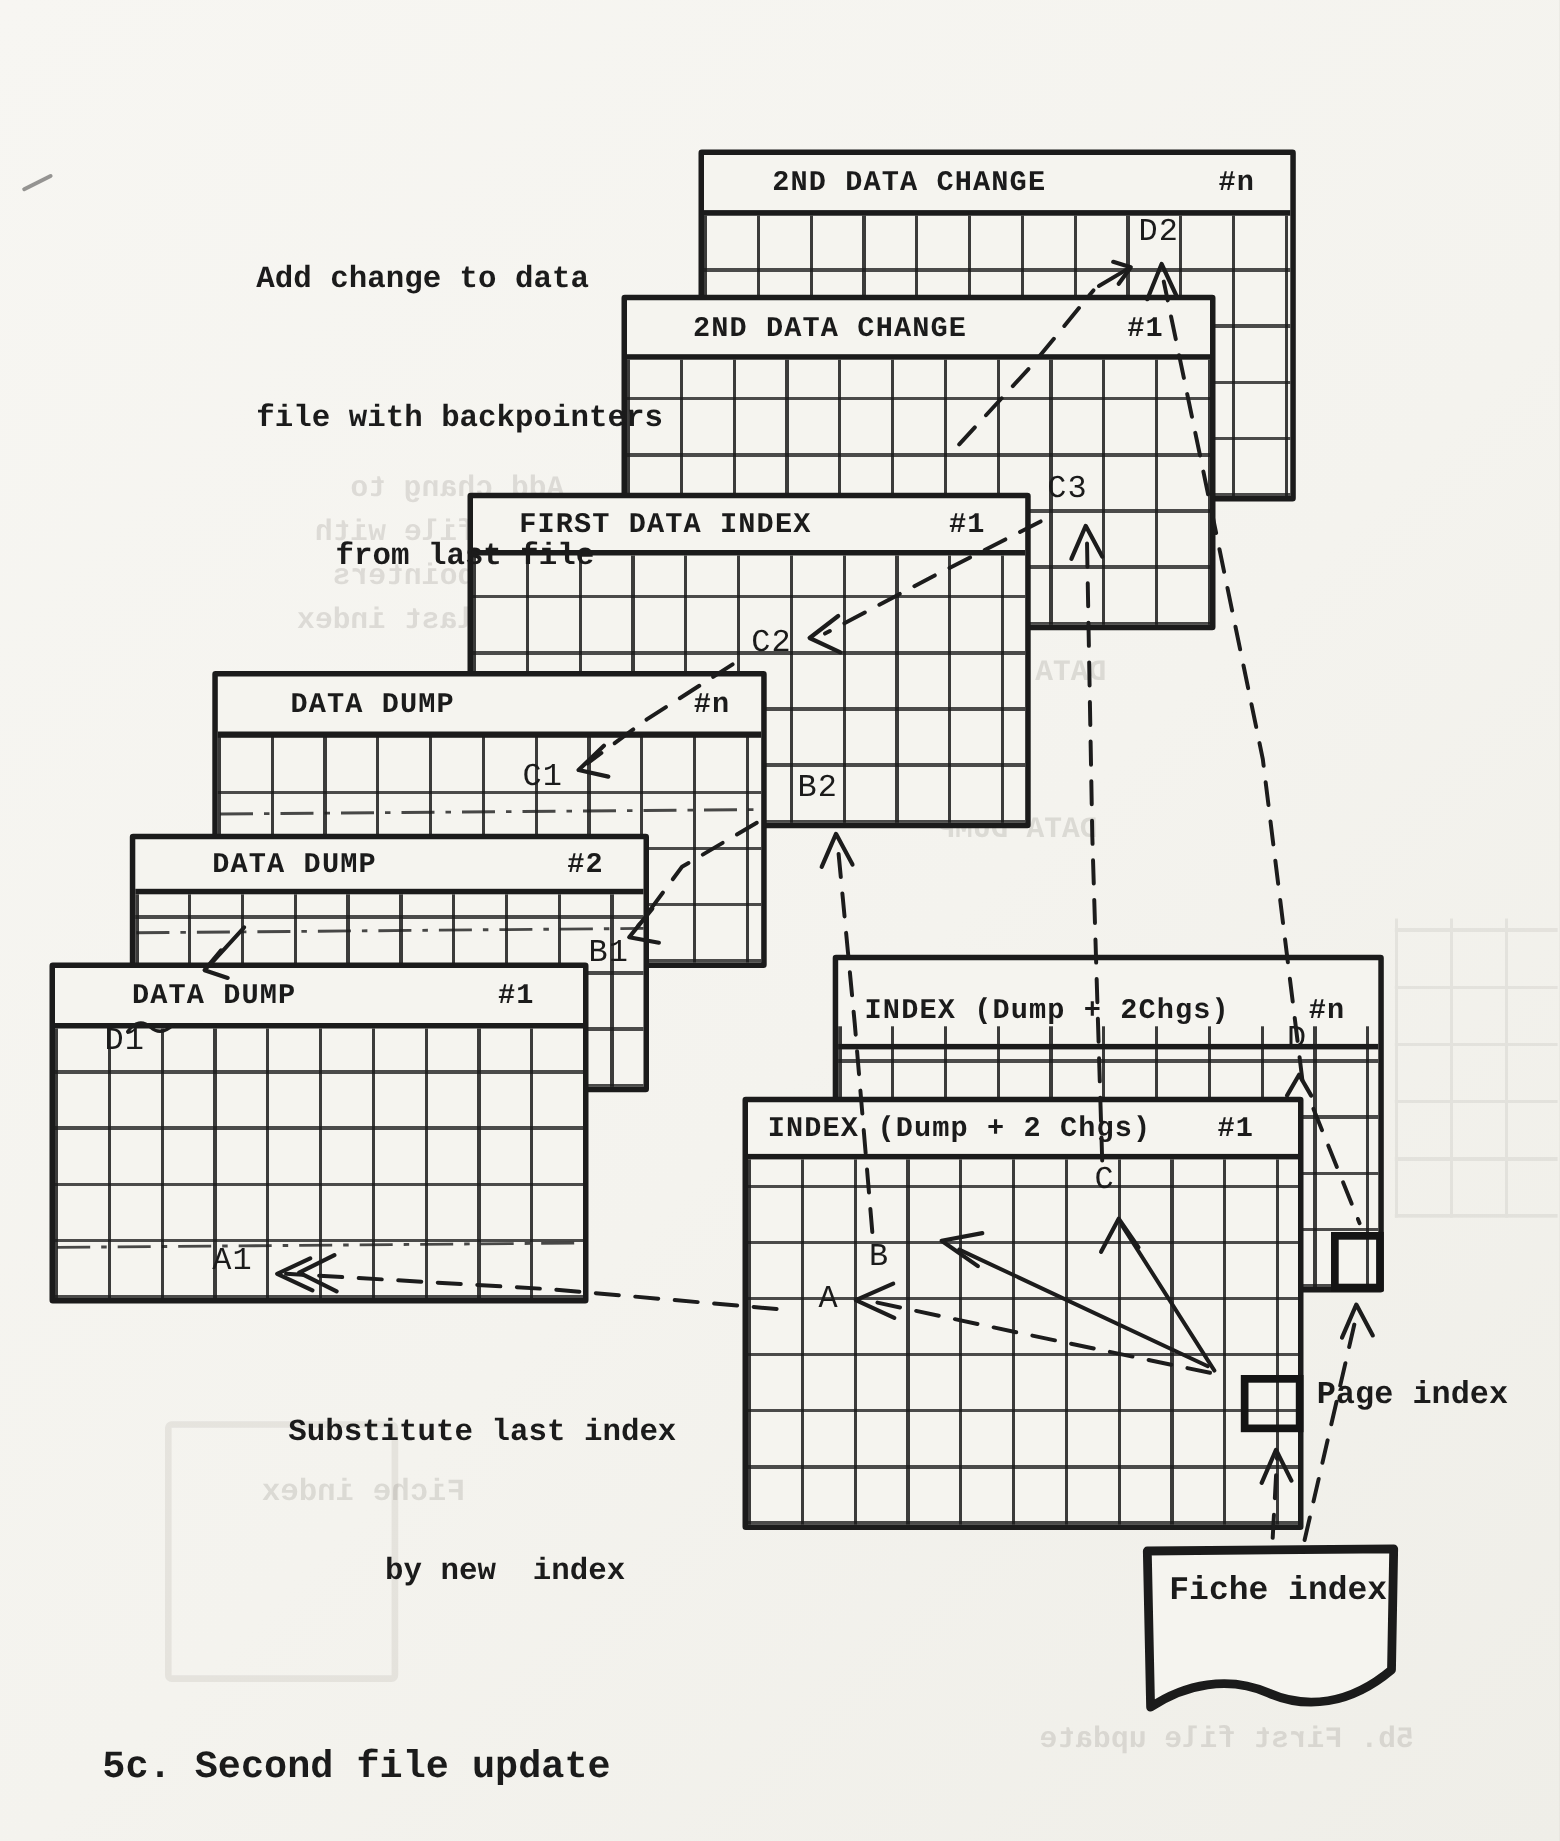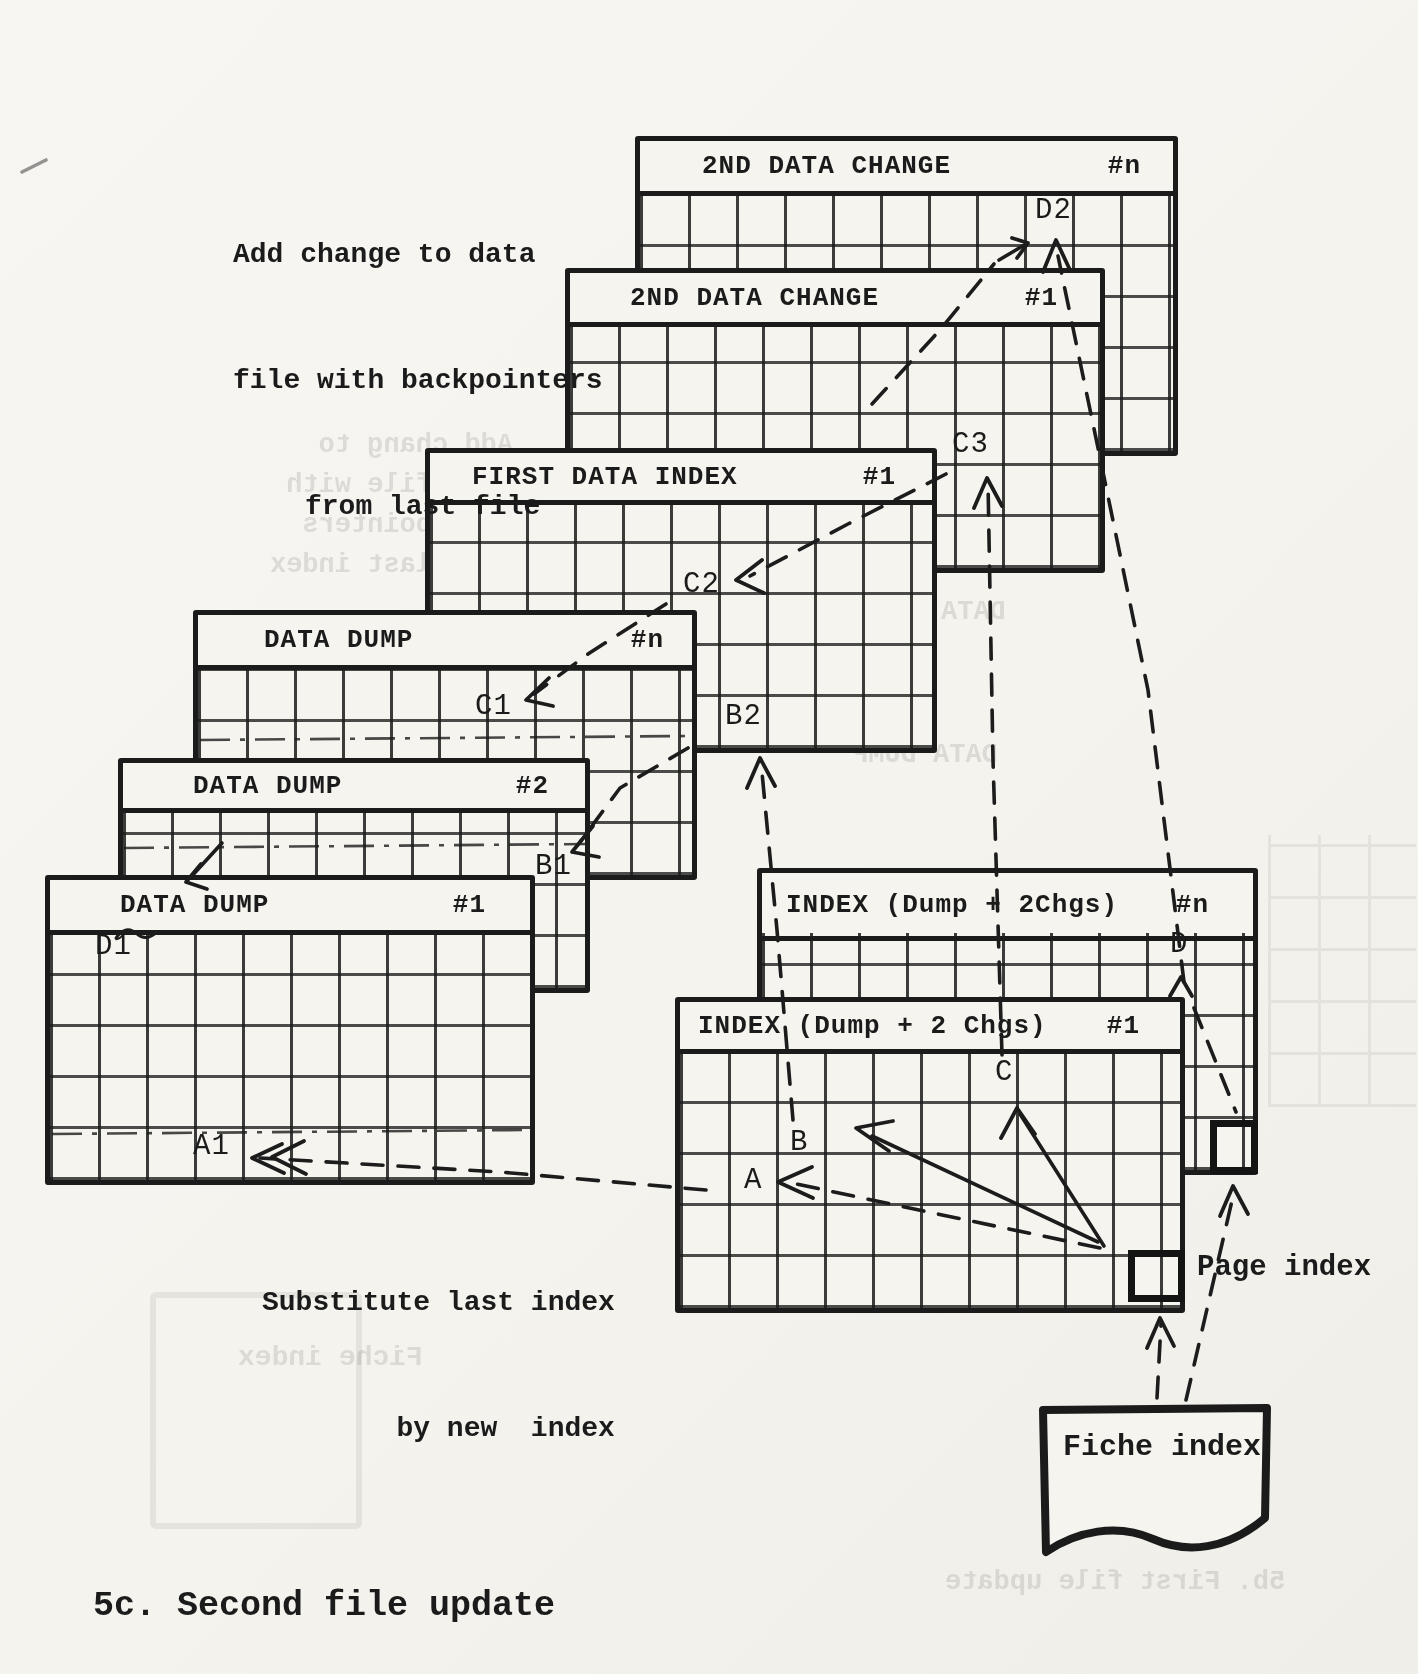--- a/index.html
+++ b/index.html
@@ -109,28 +109,28 @@
 
   <div class="fbox" style="left:45px; top:875px; width:490px; height:310px; z-index:7;">
     <div class="hdr" style="height:55px; padding:0 44px 0 70px;">
       <span>DATA DUMP</span>
       <span>#1</span>
     </div>
     <div class="bdy grid" style="top:55px;"></div>
   </div>
 
   <div class="fbox" style="left:757px; top:868px; width:501px; height:307px; z-index:8;">
-    <div class="hdr" style="height:68px; padding:0 44px 0 24px;">
+    <div class="hdr" style="height:68px; padding:0 30px 0 24px;margin-top:13px;">
       <span>INDEX (Dump + 2Chgs)</span>
       <span>#n</span>
     </div>
     <div class="bdy grid" style="top:60px;"></div>
   </div>
 
-  <div class="fbox" style="left:675px; top:997px; width:510px; height:316px; z-index:9;">
+  <div class="fbox" style="left:675px; top:997px; width:510px; height:394px; z-index:9;">
     <div class="hdr" style="height:52px; padding:0 40px 0 18px;">
       <span>INDEX (Dump + 2 Chgs)</span>
       <span>#1</span>
     </div>
     <div class="bdy grid" style="top:52px;"></div>
   </div>
 
   <div class="pagecell" style="left:1128px; top:1250px; width:57px; height:52px;"></div>
   <div class="pagecell" style="left:1210px; top:1120px; width:48px; height:54px;"></div>
 
@@ -148,21 +148,21 @@
   <span class="clabel" style="left:1170px; top:930px;">D</span>
 
   <div class="note" style="left:233px; top:150px;">
     <div>Add change to data</div>
     <div style="">file with backpointers</div>
     <div style="margin-left:72px;">from last file</div>
   </div>
 
   <div class="note" style="left:262px; top:1198px;">
     <div>Substitute last index</div>
-    <div style="margin-left:52px;text-align:right;">by new  index</div>
+    <div style="margin-left:88px;">by new  index</div>
   </div>
 
   <div class="note" style="left:1197px; top:1247px; font-size:29px;">Page index</div>
 
   <div class="caption" style="left:93px; top:1586px;">5c. Second file update</div>
 
   <div class="fiche" style="left:1035px; top:1400px; width:250px; height:190px;">
     <svg width="250" height="190" viewBox="0 0 250 190">
       <path d="M8 10 L232 8 L230 118 C192 150 152 154 118 139 C82 123 42 131 11 152 Z" fill="#f5f4ef" stroke="#1b1b1b" stroke-width="8" stroke-linejoin="round"></path>
     </svg>

